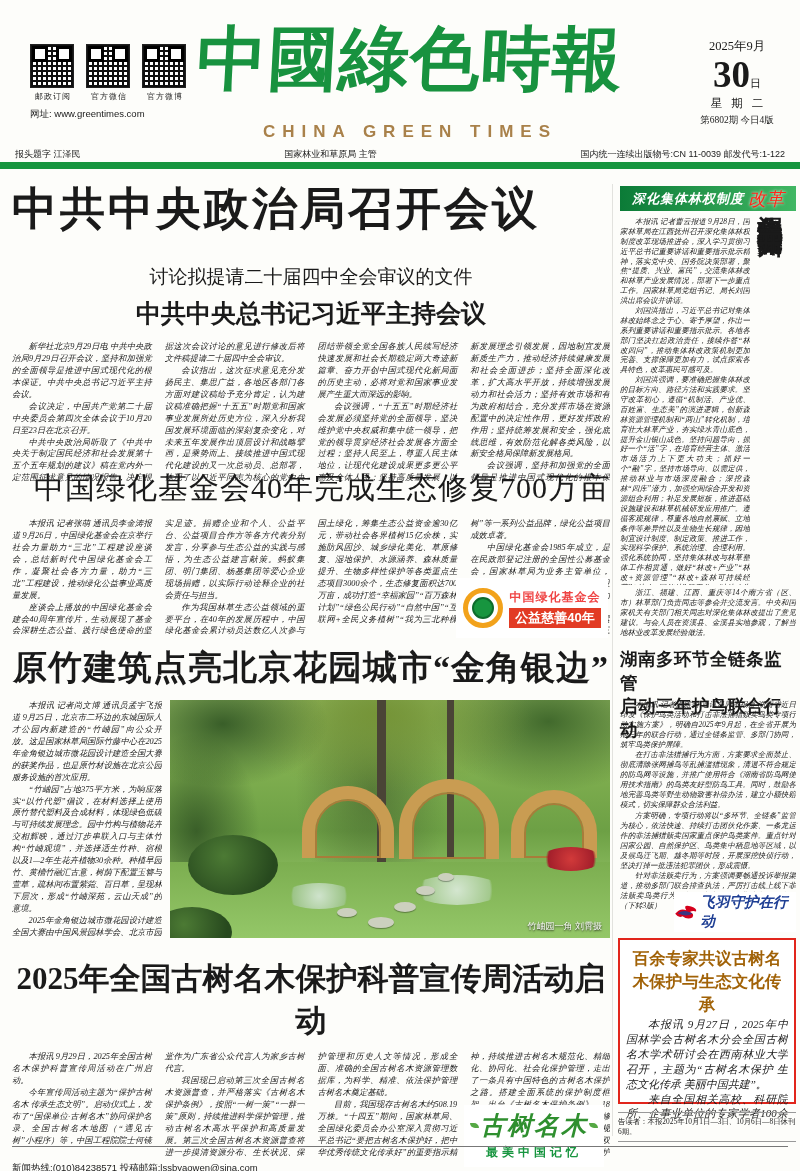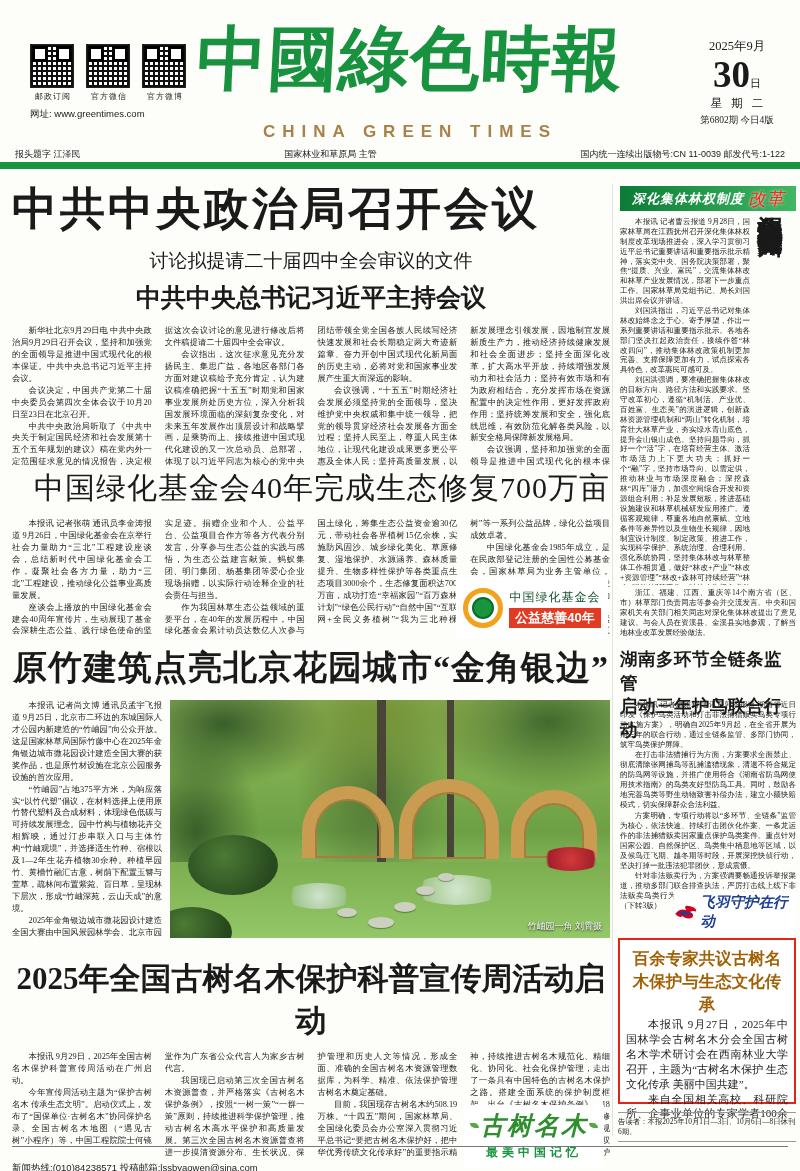--- a/index.html
+++ b/index.html
@@ -43,44 +43,44 @@
   .date-issue { font-size:9.5px; margin-top:3px; }
   .info-line {
     position:absolute; left:15px; top:148px; width:770px; display:flex;
     justify-content:space-between; font-size:9px; font-family:"Liberation Sans",sans-serif;
   }
   .green-bar { position:absolute; left:0; top:162px; width:800px; height:7px; background:#17953f; }
 
   
   .para { text-indent:2em; margin:0; }
   .col-divider { position:absolute; left:612px; top:184px; height:952px; border-left:1px solid #e2e2de; }
-  .body-text { text-align:justify; overflow:hidden; }
+  .body-text { text-align:justify; overflow:hidden;font-style:italic; }
 
   
   .art-politburo { position:absolute; left:12px; top:182px; width:598px; }
   .pb-headline { font-size:45px; font-weight:bold; letter-spacing:3px; line-height:1.2; }
-  .pb-sub1 { font-size:19px; text-align:center; margin-top:12px; font-family:"Liberation Sans",sans-serif; }
+  .pb-sub1 { font-size:19px; text-align:center; margin-top:28px; font-family:"Liberation Sans",sans-serif; }
   .pb-sub2 { font-size:25px; font-weight:bold; text-align:center; margin-top:7px; font-family:"Liberation Sans",sans-serif; }
   .pb-body { margin-top:11px; column-count:4; column-gap:13px; font-size:8.3px; line-height:1.44; height:150px; }
 
   
   .art-green { position:absolute; left:12px; top:468px; width:598px; }
   .g-headline { font-size:30px; font-weight:normal; text-align:right; letter-spacing:1px; }
   .g-body { margin-top:9px; column-count:4; column-gap:13px; font-size:8.3px; line-height:1.44; height:122px; }
   .logo-40 {
     position:absolute; right:2px; bottom:2px; width:152px; height:60px; background:#fff;
     display:flex; align-items:center; justify-content:center; gap:6px;
   }
   .logo-40-emblem {
     width:40px; height:40px; border-radius:50%; border:5px solid #f2a21b;
     background:#fff; display:flex; align-items:center; justify-content:center;
   }
   .logo-40-inner { width:22px; height:22px; border-radius:50%; background:#17953f; border:2px solid #0d6b2c; }
   .logo-40-txt { text-align:center; }
-  .logo-40-name { color:#14532d; font-weight:normal; font-size:12px; letter-spacing:1px; }
+  .logo-40-name { color:#ef4444; font-weight:bold; font-size:12px; letter-spacing:1px; }
   .logo-40-badge {
     margin-top:2px; background:#e23b24; color:#fff; font-weight:bold; font-size:13px;
     padding:1px 6px; display:inline-block; font-family:"Liberation Sans",sans-serif;
   }
 
   
   .art-bamboo { position:absolute; left:12px; top:645px; width:598px; }
   .b-headline { font-size:34px; font-weight:bold; text-align:center; letter-spacing:1px; }
   .b-content { display:flex; margin-top:9px; }
   .b-left { width:150px; font-size:8.3px; line-height:1.44; height:238px; }

